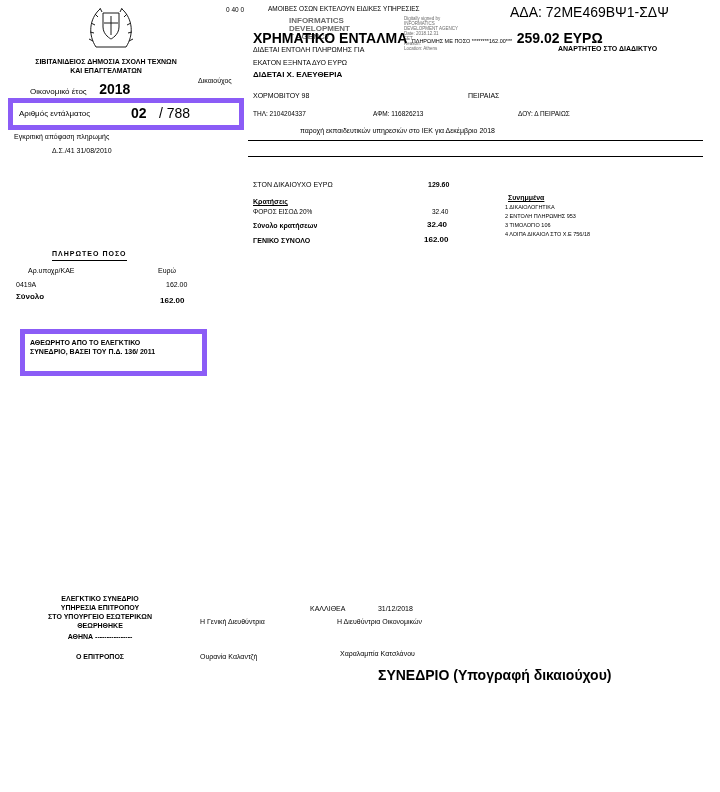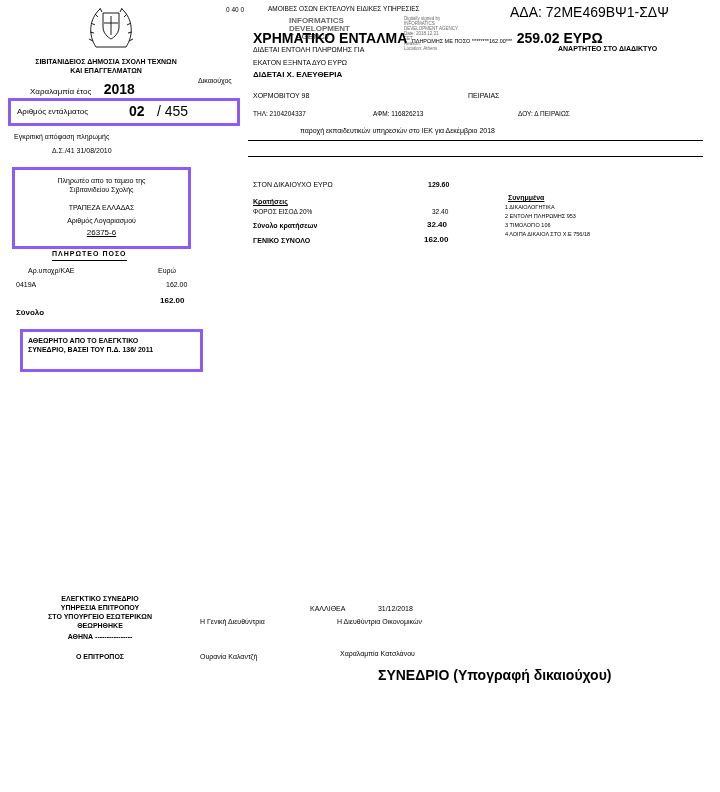--- a/index.html
+++ b/index.html
@@ -9,21 +9,21 @@
   .f4{font-size:4.5px;line-height:5px;}
   .f5{font-size:5.5px;line-height:7px;}
   .f6{font-size:6.5px;line-height:8px;}
   .f7{font-size:7px;line-height:9px;}
   .f8{font-size:8px;line-height:10px;}
   .f9{font-size:14px;line-height:11px;}
   .f11{font-size:14px;line-height:13px;}
   .b{font-weight:bold;}
   .u{text-decoration:underline;}
   .ctr{text-align:center;}
-  .box{border:3px solid #8b5cf6;}
+  .box{border:5px solid #8b5cf6;}
   .hline{border-top:1px solid #000;height:0;}
   .gray{color:#6b6b6b;}
   .sigblock div{white-space:nowrap;}
 </style>
 </head>
 <body>
 
 <div class="page">
 
   <div class="abs" style="left:84px;top:3px;width:54px;height:54px;">
@@ -65,52 +65,45 @@
     <span class="f5">ΠΛΗΡΩΜΗΣ ΜΕ ΠΟΣΟ ********162.00***</span>
     <span class="f9 b">259.02 ΕΥΡΩ</span>
   </div>
   <div class="abs f7" style="left:253px;top:45px;">ΔΙΔΕΤΑΙ ΕΝΤΟΛΗ ΠΛΗΡΩΜΗΣ ΓΙΑ</div>
   <div class="abs f7 b" style="left:558px;top:44px;">ΑΝΑΡΤΗΤΕΟ ΣΤΟ ΔΙΑΔΙΚΤΥΟ</div>
   <div class="abs f7" style="left:253px;top:58px;">ΕΚΑΤΟΝ ΕΞΗΝΤΑ ΔΥΟ ΕΥΡΩ</div>
 
   <div class="abs f7 b ctr" style="left:6px;top:57px;width:200px;">ΣΙΒΙΤΑΝΙΔΕΙΟΣ ΔΗΜΟΣΙΑ ΣΧΟΛΗ ΤΕΧΝΩΝ</div>
   <div class="abs f7 b ctr" style="left:6px;top:66px;width:200px;">ΚΑΙ ΕΠΑΓΓΕΛΜΑΤΩΝ</div>
   <div class="abs" style="left:30px;top:80px;">
-    <span class="f8">Χαραλαμπία έτος</span>
+    <span class="f8">Οικονομικό έτος</span>
     <span class="f9 b" style="margin-left:8px;">2018</span>
   </div>
 
   <div class="abs f7" style="left:198px;top:76px;">Δικαιούχος</div>
 
   <div class="abs box" style="left:8px;top:98px;width:226px;height:22px;">
     <span class="abs f8" style="left:6px;top:6px;">Αριθμός εντάλματος</span>
     <span class="abs f9 b" style="left:118px;top:5px;">02</span>
-    <span class="abs f9" style="left:146px;top:5px;">/ 455</span>
+    <span class="abs f9" style="left:146px;top:5px;">/ 788</span>
   </div>
 
   <div class="abs f8 b" style="left:253px;top:70px;">ΔΙΔΕΤΑΙ Χ. ΕΛΕΥΘΕΡΙΑ</div>
   <div class="abs f7" style="left:253px;top:91px;">ΧΟΡΜΟΒΙΤΟΥ 98</div>
   <div class="abs f7" style="left:468px;top:91px;">ΠΕΙΡΑΙΑΣ</div>
   <div class="abs f6" style="left:253px;top:110px;">ΤΗΛ:  2104204337</div>
   <div class="abs f6" style="left:373px;top:110px;">ΑΦΜ:  116826213</div>
   <div class="abs f6" style="left:518px;top:110px;">ΔΟΥ:   Δ  ΠΕΙΡΑΙΩΣ</div>
 
   <div class="abs f7" style="left:14px;top:132px;">Εγκριτική απόφαση πληρωμής</div>
   <div class="abs f7" style="left:300px;top:126px;">παροχή εκπαιδευτικών υπηρεσιών στο ΙΕΚ για Δεκέμβριο 2018</div>
   <div class="abs hline" style="left:248px;top:140px;width:455px;"></div>
   <div class="abs f7" style="left:52px;top:146px;">Δ.Σ./41 31/08/2010</div>
   <div class="abs hline" style="left:248px;top:156px;width:455px;"></div>
 
-  <div class="abs box ctr" style="left:12px;top:167px;width:173px;height:76px;">
-    <div class="f7" style="margin-top:6px;">Πληρωτέο απο το ταμειο της</div>
-    <div class="f7">Σιβιτανιδείου Σχολής</div>
-    <div class="f7" style="margin-top:9px;">ΤΡΑΠΕΖΑ ΕΛΛΑΔΑΣ</div>
-    <div class="f7" style="margin-top:4px;">Αριθμός Λογαριασμού</div>
-    <div class="f8 u" style="margin-top:3px;">26375-6</div>
-  </div>
 
   <div class="abs f7" style="left:253px;top:180px;">ΣΤΟΝ ΔΙΚΑΙΟΥΧΟ ΕΥΡΩ</div>
   <div class="abs f7 b" style="left:428px;top:180px;">129.60</div>
 
   <div class="abs f7 b u" style="left:253px;top:197px;">Κρατήσεις</div>
   <div class="abs f7 b u" style="left:508px;top:193px;">Συνημμένα</div>
 
   <div class="abs f6" style="left:253px;top:208px;">ΦΟΡΟΣ ΕΙΣΟΔ 20%</div>
   <div class="abs f6" style="left:432px;top:208px;">32.40</div>
   <div class="abs f5" style="left:505px;top:204px;">1 ΔΙΚΑΙΟΛΟΓΗΤΙΚΑ</div>
@@ -122,21 +115,21 @@
 
   <div class="abs f7 b" style="left:253px;top:236px;">ΓΕΝΙΚΟ ΣΥΝΟΛΟ</div>
   <div class="abs f8 b" style="left:424px;top:235px;">162.00</div>
   <div class="abs f5" style="left:505px;top:231px;">4 ΛΟΙΠΑ ΔΙΚΑΙΟΛ ΣΤΟ Χ.Ε 756/18</div>
 
   <div class="abs f7 b" style="left:52px;top:249px;border-bottom:1px solid #000;padding-bottom:2px;letter-spacing:1px;">ΠΛΗΡΩΤΕΟ ΠΟΣΟ</div>
   <div class="abs f7" style="left:28px;top:266px;">Αρ.υποχρ/ΚΑΕ</div>
   <div class="abs f7" style="left:158px;top:266px;">Ευρώ</div>
   <div class="abs f7" style="left:16px;top:280px;">0419Α</div>
   <div class="abs f7" style="left:166px;top:280px;">162.00</div>
-  <div class="abs f8 b" style="left:16px;top:308px;">Σύνολο</div>
+  <div class="abs f8 b" style="left:16px;top:292px;">Σύνολο</div>
   <div class="abs f8 b" style="left:160px;top:296px;">162.00</div>
 
   <div class="abs box" style="left:20px;top:329px;width:172px;height:33px;padding:4px 0 0 5px;">
     <div class="f7 b">ΑΘΕΩΡΗΤΟ ΑΠΟ ΤΟ ΕΛΕΓΚΤΙΚΟ</div>
     <div class="f7 b">ΣΥΝΕΔΡΙΟ, ΒΑΣΕΙ ΤΟΥ Π.Δ. 136/ 2011</div>
   </div>
 
   <div class="abs ctr" style="left:10px;top:594px;width:180px;">
     <div class="f7 b">ΕΛΕΓΚΤΙΚΟ ΣΥΝΕΔΡΙΟ</div>
     <div class="f7 b">ΥΠΗΡΕΣΙΑ ΕΠΙΤΡΟΠΟΥ</div>

